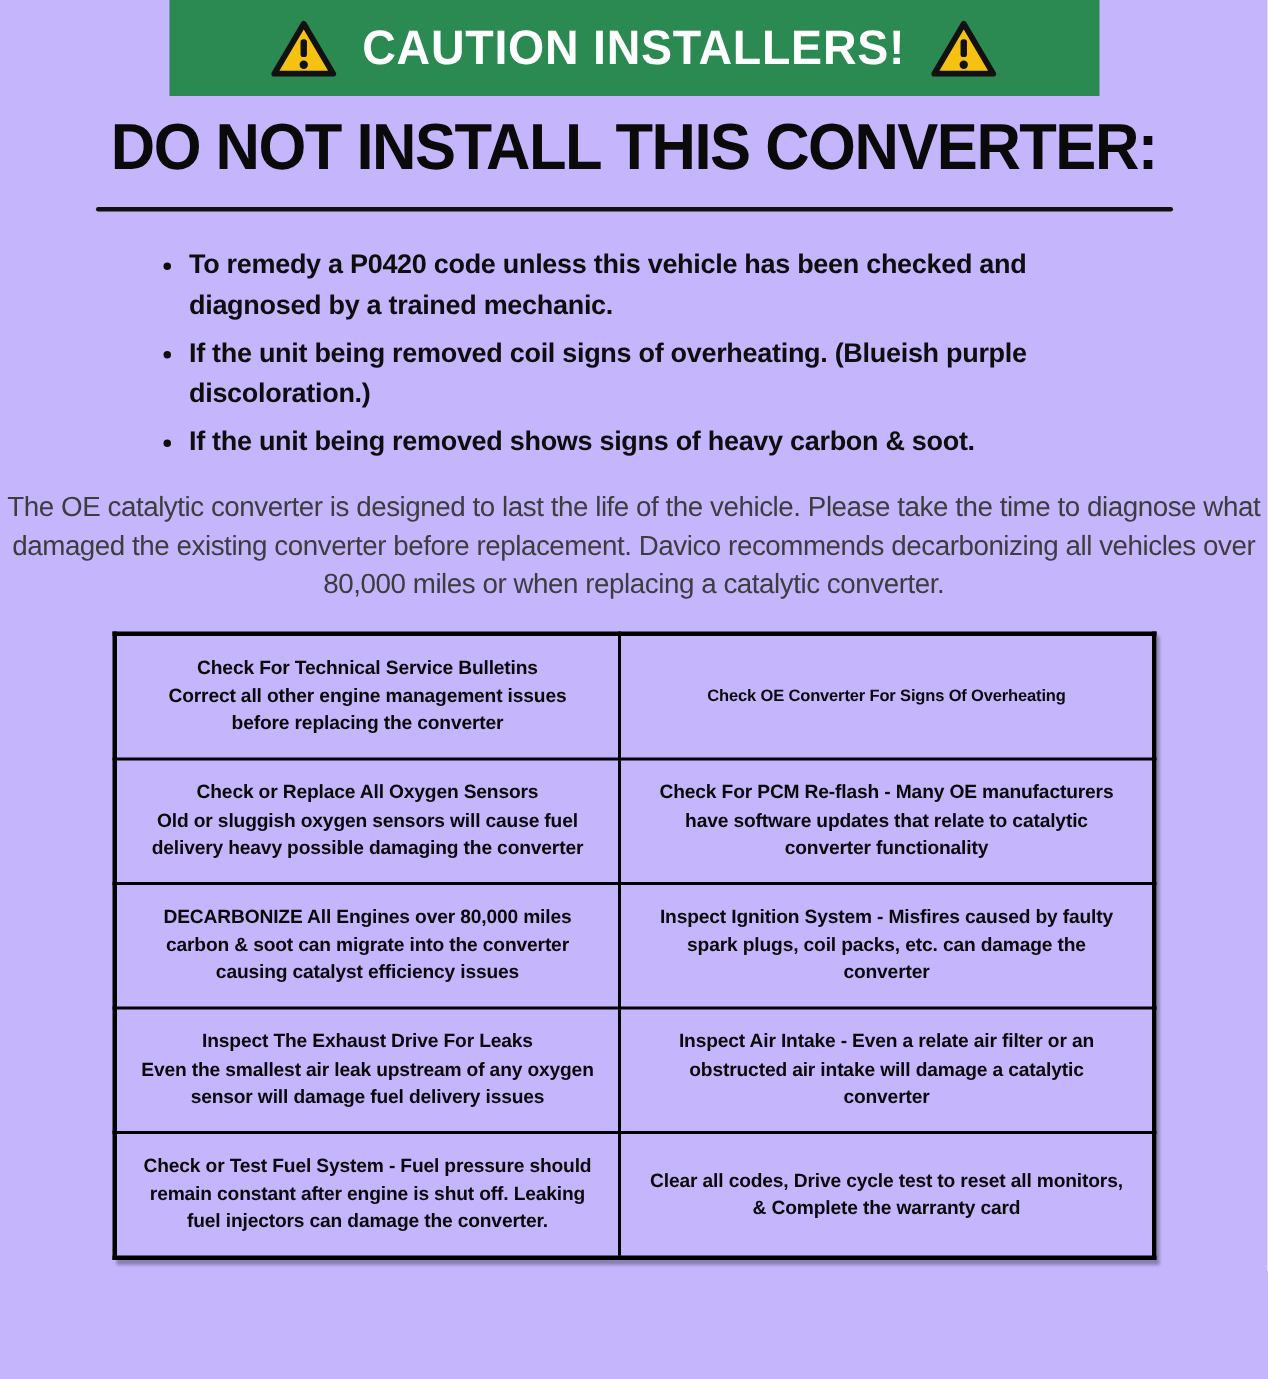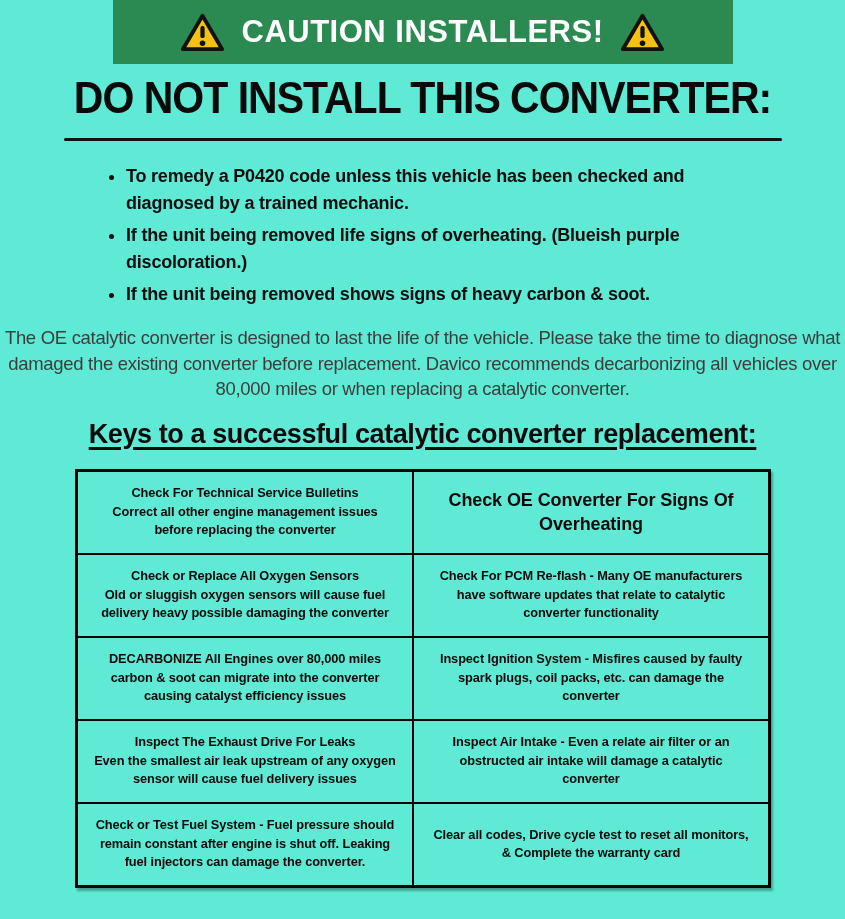--- a/index.html
+++ b/index.html
@@ -6,21 +6,21 @@
     margin: 0;
     padding: 0;
     background: #ffffff;
     font-family: "Liberation Sans", sans-serif;
     color: #000;
   }
   .page {
     position: relative;
     width: 845px;
     height: 919px;
-    background: #5eead4;
+    background: #c4b5fd;
     overflow: hidden;
   }
   
   .banner {
     margin: 0 auto;
     width: 620px;
     height: 64px;
     background: var(--banner-green, #2a8a52);
     display: flex;
     align-items: center;
@@ -108,21 +108,21 @@
     height: 73px;
     padding: 4px 16px;
     text-align: center;
     vertical-align: middle;
     font-size: 12.8px;
     font-weight: 700;
     line-height: 1.45;
     color: #0a0a0a;
     letter-spacing: -0.1px;
   }
-  .tips-table td.big { font-size: 18px; line-height: 1.35; }
+  .tips-table td.big { font-size: 11px; line-height: 1.35; }
   .cell-line:empty { display: none; }
 </style>
 </head>
 <body>
 
 <div class="page">
 
   <header class="banner">
     <span class="tri">
       <svg viewBox="0 0 110 96" width="47" height="41" aria-hidden="true">
@@ -140,27 +140,26 @@
       </svg>
     </span>
   </header>
 
   <h1 class="main-heading">DO NOT INSTALL THIS CONVERTER:</h1>
 
   <div class="rule"></div>
 
   <ul class="bullets">
     <li>To remedy a P0420 code unless this vehicle has been checked and diagnosed by a trained mechanic.</li>
-    <li>If the unit being removed life signs of overheating. (Blueish purple discoloration.)</li>
+    <li>If the unit being removed coil signs of overheating. (Blueish purple discoloration.)</li>
     <li>If the unit being removed shows signs of heavy carbon &amp; soot.</li>
   </ul>
 
   <p class="intro">The OE catalytic converter is designed to last the life of the vehicle. Please take the time to diagnose what damaged the existing converter before replacement. Davico recommends decarbonizing all vehicles over 80,000 miles or when replacing a catalytic converter.</p>
 
-  <h2 class="keys-heading">Keys to a successful catalytic converter replacement:</h2>
 
   <table class="tips-table">
     <colgroup>
         <col class="c1">
         <col class="c2">
       </colgroup>
     <tbody>
       <tr>
         <td>
           <div class="cell-line">Check For Technical Service Bulletins</div>
@@ -184,21 +183,21 @@
           <div class="cell-line">DECARBONIZE All Engines over 80,000 miles carbon &amp; soot can migrate into the converter causing catalyst efficiency issues</div>
 
         </td>
         <td>
           <div class="cell-line">Inspect Ignition System - Misfires caused by faulty spark plugs, coil packs, etc. can damage the converter</div>
         </td>
       </tr>
       <tr>
         <td>
           <div class="cell-line">Inspect The Exhaust Drive For Leaks</div>
-          <div class="cell-line">Even the smallest air leak upstream of any oxygen sensor will cause fuel delivery issues</div>
+          <div class="cell-line">Even the smallest air leak upstream of any oxygen sensor will damage fuel delivery issues</div>
         </td>
         <td>
           <div class="cell-line">Inspect Air Intake - Even a relate air filter or an obstructed air intake will damage a catalytic converter</div>
         </td>
       </tr>
       <tr>
         <td>
           <div class="cell-line">Check or Test Fuel System - Fuel pressure should remain constant after engine is shut off.  Leaking fuel injectors can damage the converter.</div>
 
         </td>

